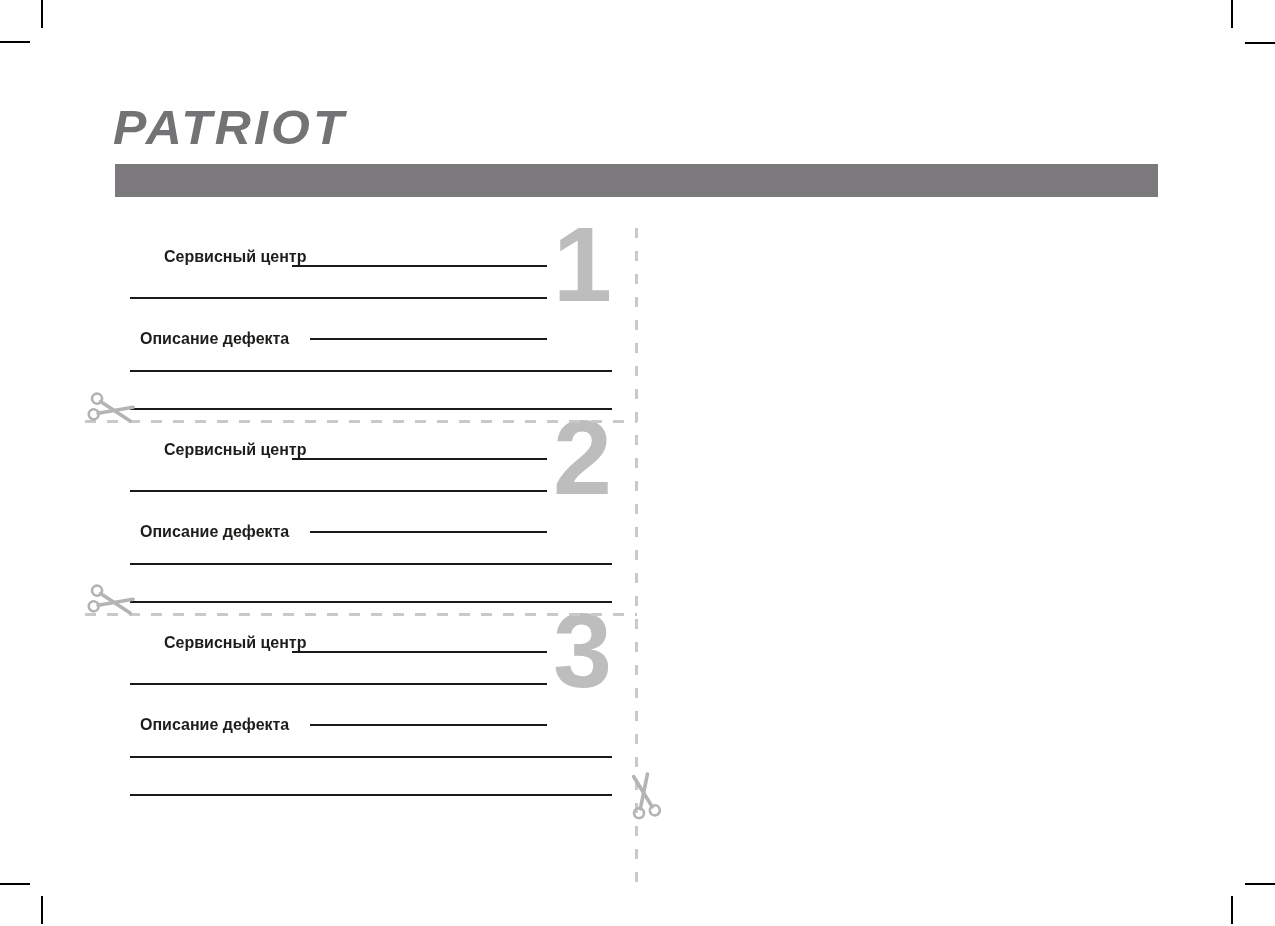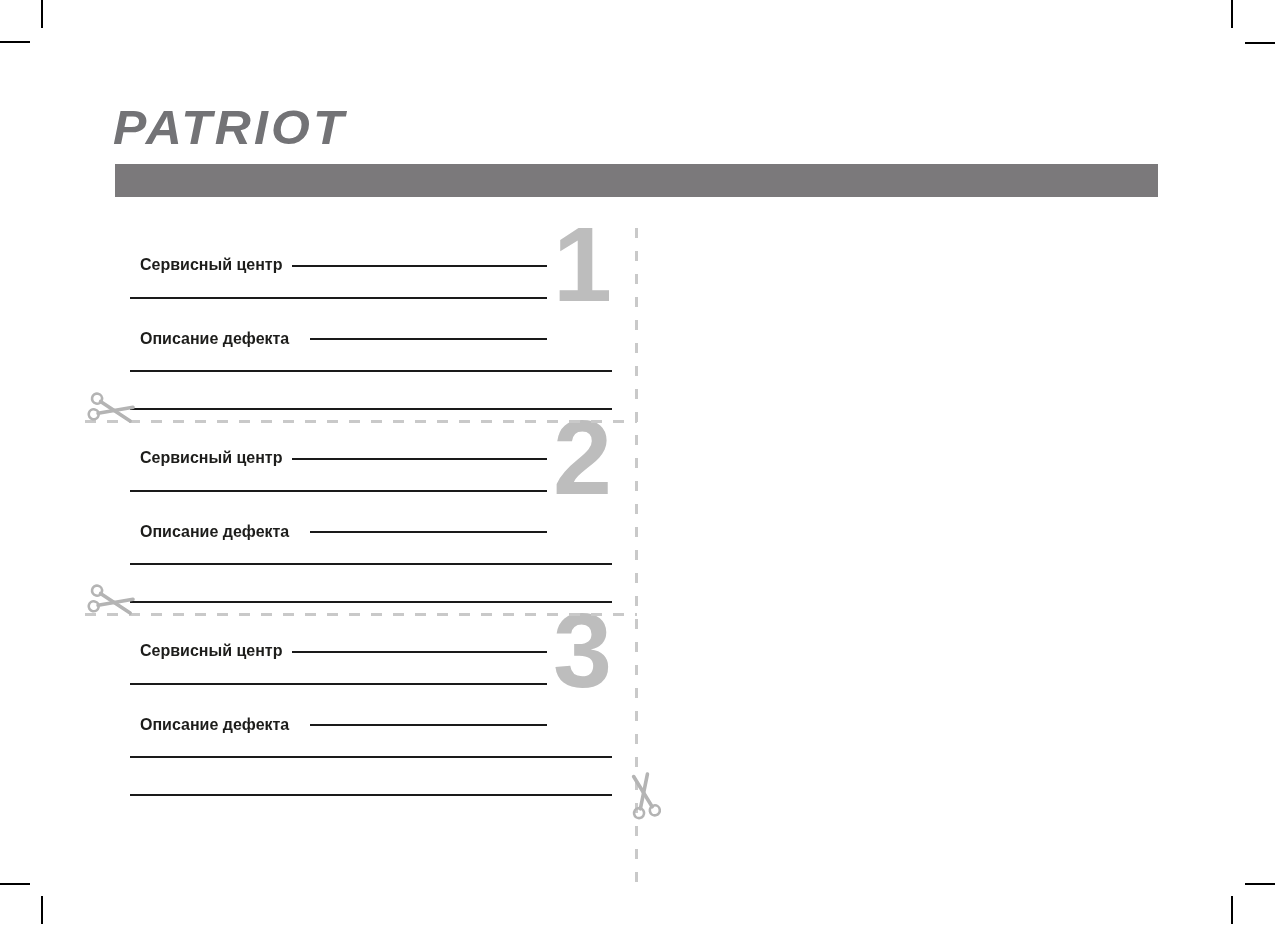--- a/index.html
+++ b/index.html
@@ -36,21 +36,21 @@
 
   
   .coupon{
     position:absolute;left:130px;width:482px;height:170px;
   }
   .coupon .label{
     position:absolute;left:10px;
     font-size:16px;font-weight:bold;color:#1d1d1b;
     line-height:16px;white-space:nowrap;
   }
-  .coupon .label.l1{top:8px;}
+  .coupon .label.l1{top:0;margin-left:24px;}
   .coupon .label.l2{top:82px;}
   .coupon .line{
     position:absolute;height:0;
     border-bottom:2px solid #1a1a1a;
   }
   .coupon .ln-sc{left:162px;width:255px;top:16px;}
   .coupon .ln-full-a{left:0;width:417px;top:48px;}
   .coupon .ln-def{left:180px;width:237px;top:89px;}
   .coupon .ln-full-b{left:0;width:482px;top:121px;}
   .coupon .ln-full-c{left:0;width:482px;top:159px;}

